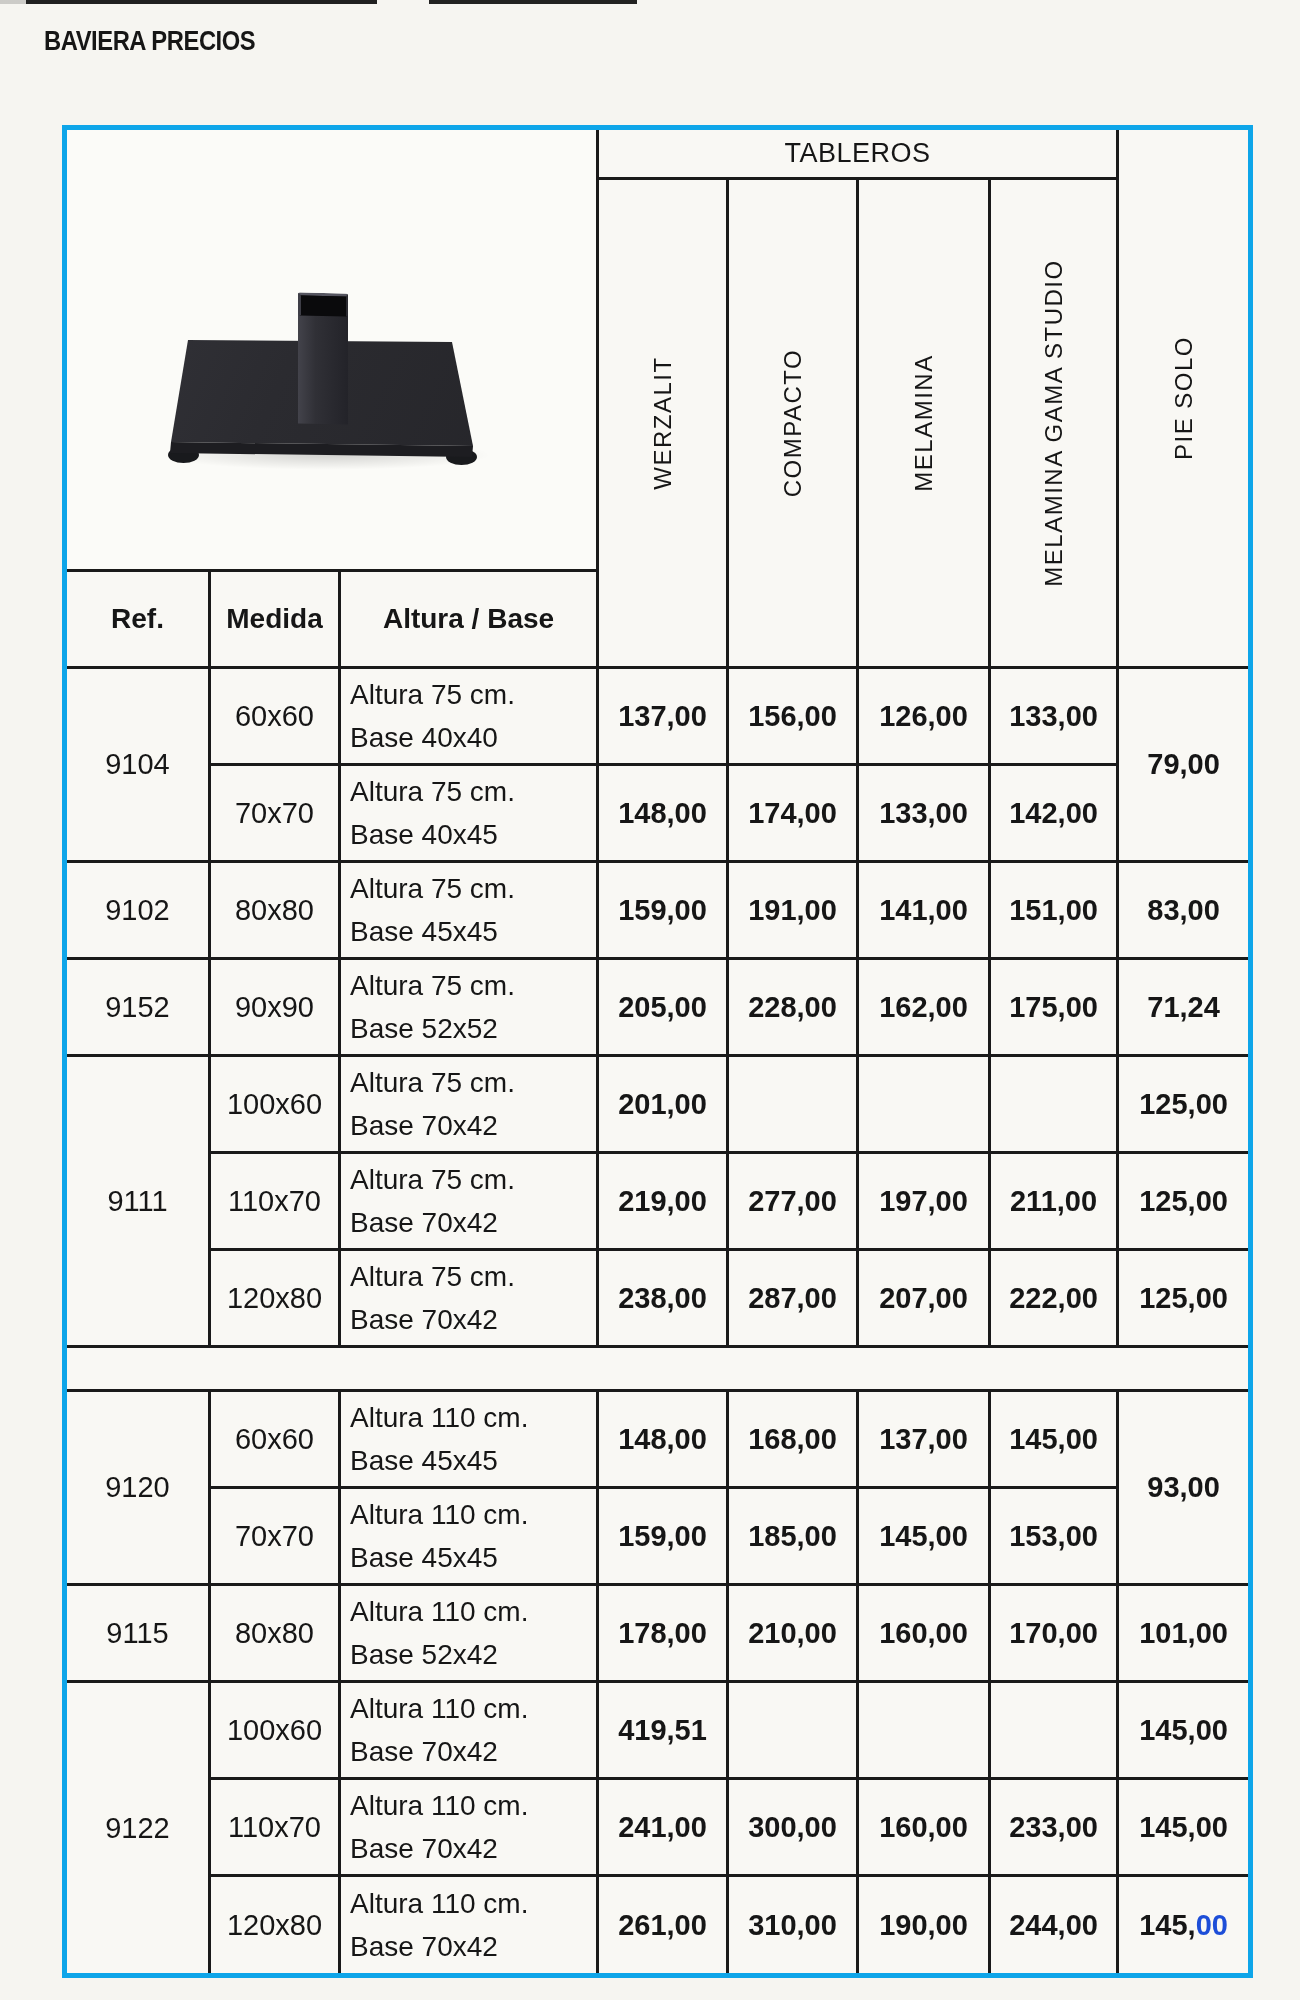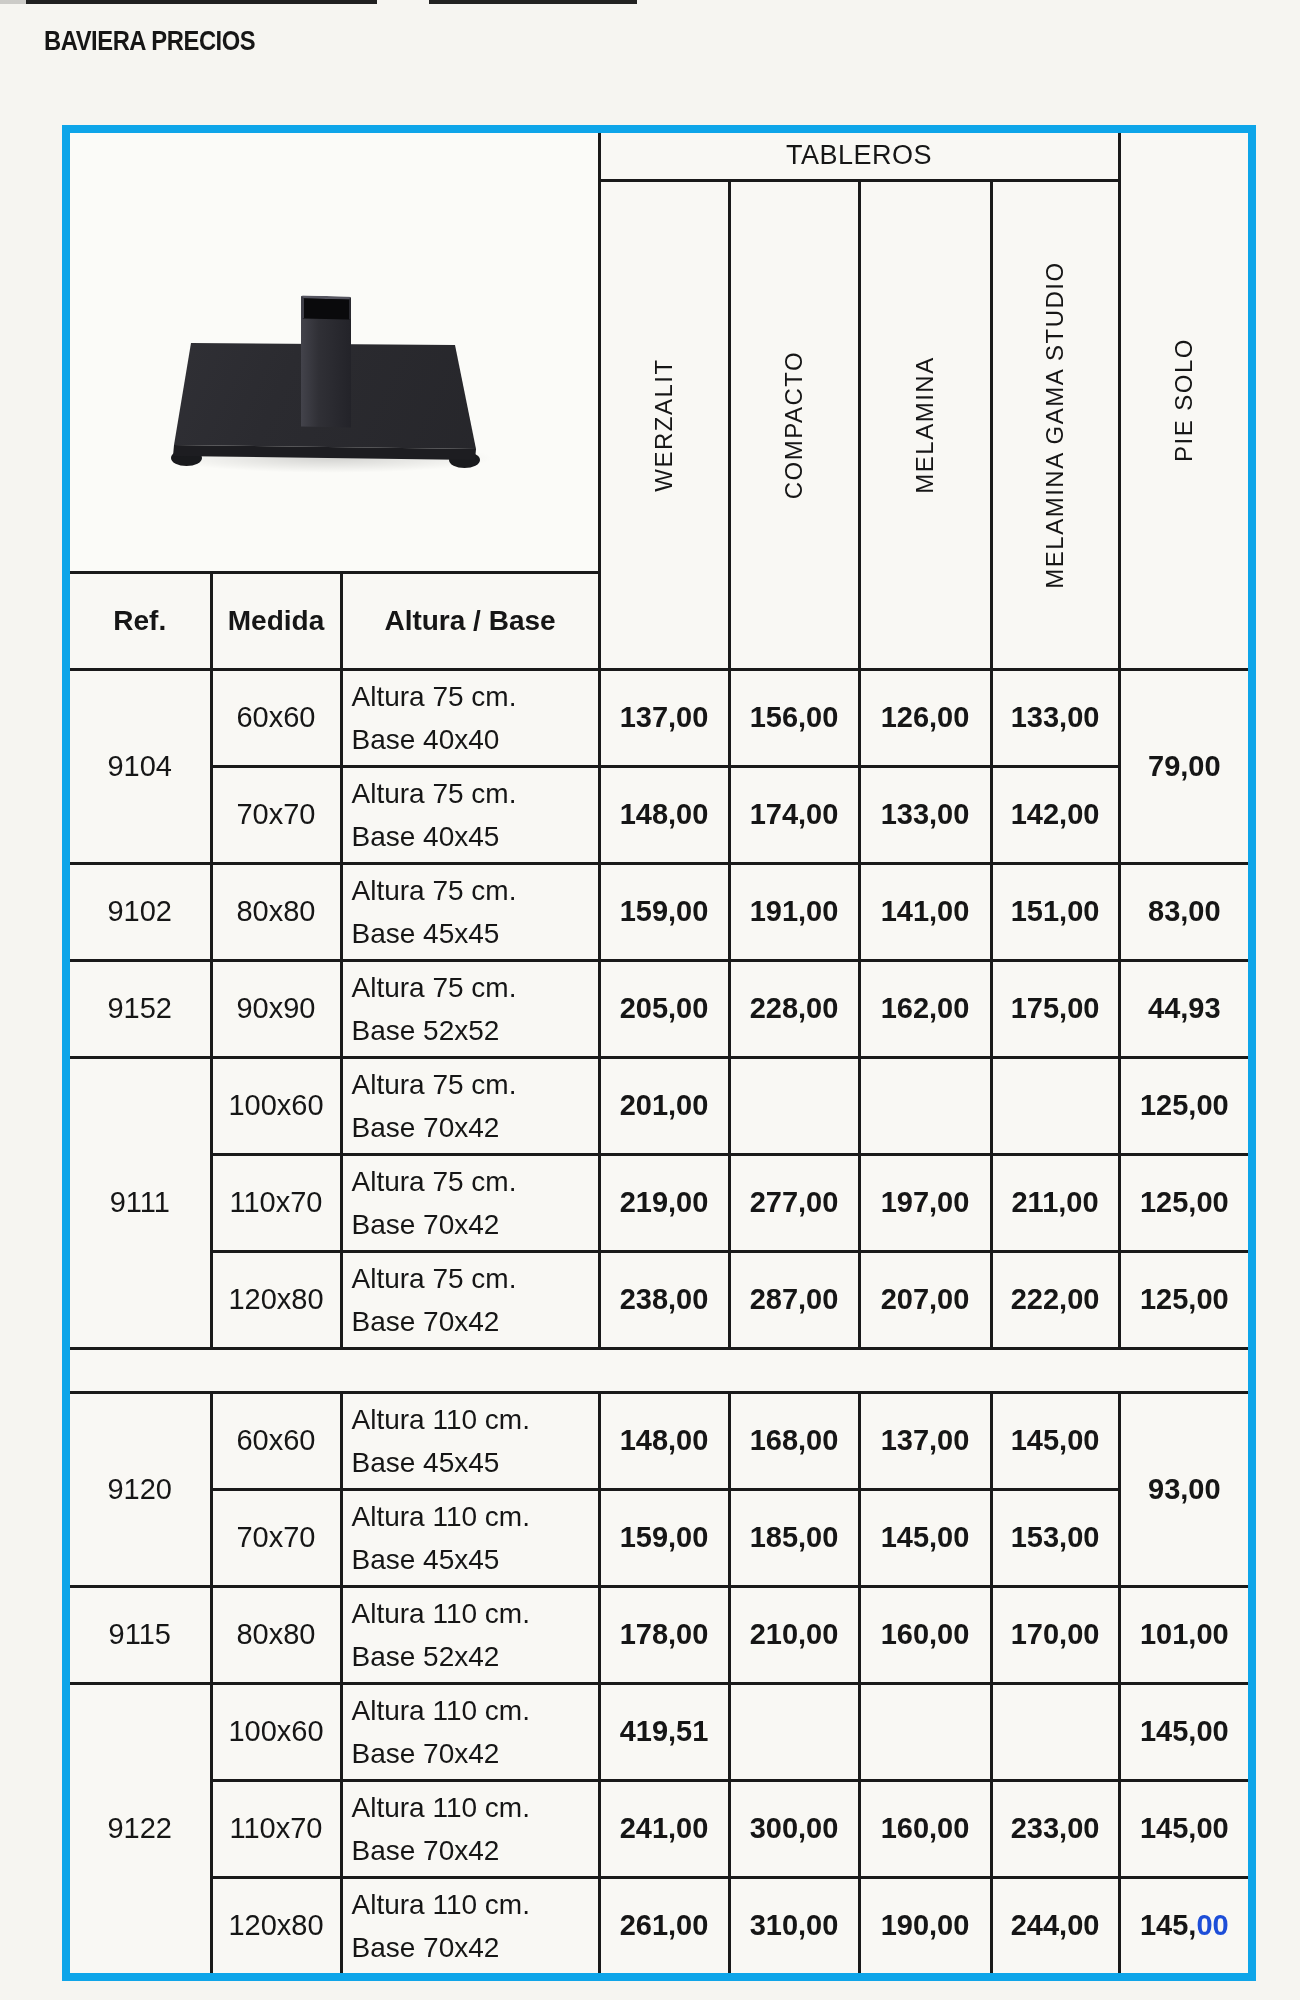--- a/index.html
+++ b/index.html
@@ -13,21 +13,21 @@
     background:linear-gradient(90deg,#24242433 0 2%,#202020 2% 29%,transparent 29% 33%,#222222 33% 49%,transparent 49% 100%);
   }
   .title{
     position:absolute;left:44px;top:26px;margin:0;
     font-size:27px;font-weight:700;letter-spacing:-.5px;
     transform:scaleX(.88);transform-origin:left center;white-space:nowrap;
   }
   table.price-table{
     position:absolute;left:62px;top:125px;width:1186px;
     border-collapse:collapse;table-layout:fixed;
-    border:8px solid #0ea5e9;background:#f9f8f4;
+    border:5px solid #0ea5e9;background:#f9f8f4;
   }
   td{
     border:3px solid #1a1a1a;padding:0;
     text-align:center;vertical-align:middle;
     overflow:hidden;
   }
   tr.tr-group{height:51px}
   tr.tr-boards{height:392px}
   tr.tr-sub{height:97px}
   tr.tr-data{height:97px}
@@ -179,21 +179,21 @@
     <td class="ref-cell">9152</td>
     <td class="medida-cell">90x90</td>
     <td class="alt-cell">
       <div class="line">Altura 75 cm.</div>
       <div class="line">Base 52x52</div>
     </td>
     <td class="price">205,00</td>
     <td class="price">228,00</td>
     <td class="price">162,00</td>
     <td class="price">175,00</td>
-    <td class="price">44,93</td>
+    <td class="price">71,24</td>
   </tr>
 
   <tr class="tr-data">
     <td class="ref-cell" rowspan="3">9111</td>
     <td class="medida-cell">100x60</td>
     <td class="alt-cell">
       <div class="line">Altura 75 cm.</div>
       <div class="line">Base 70x42</div>
     </td>
     <td class="price">201,00</td>

